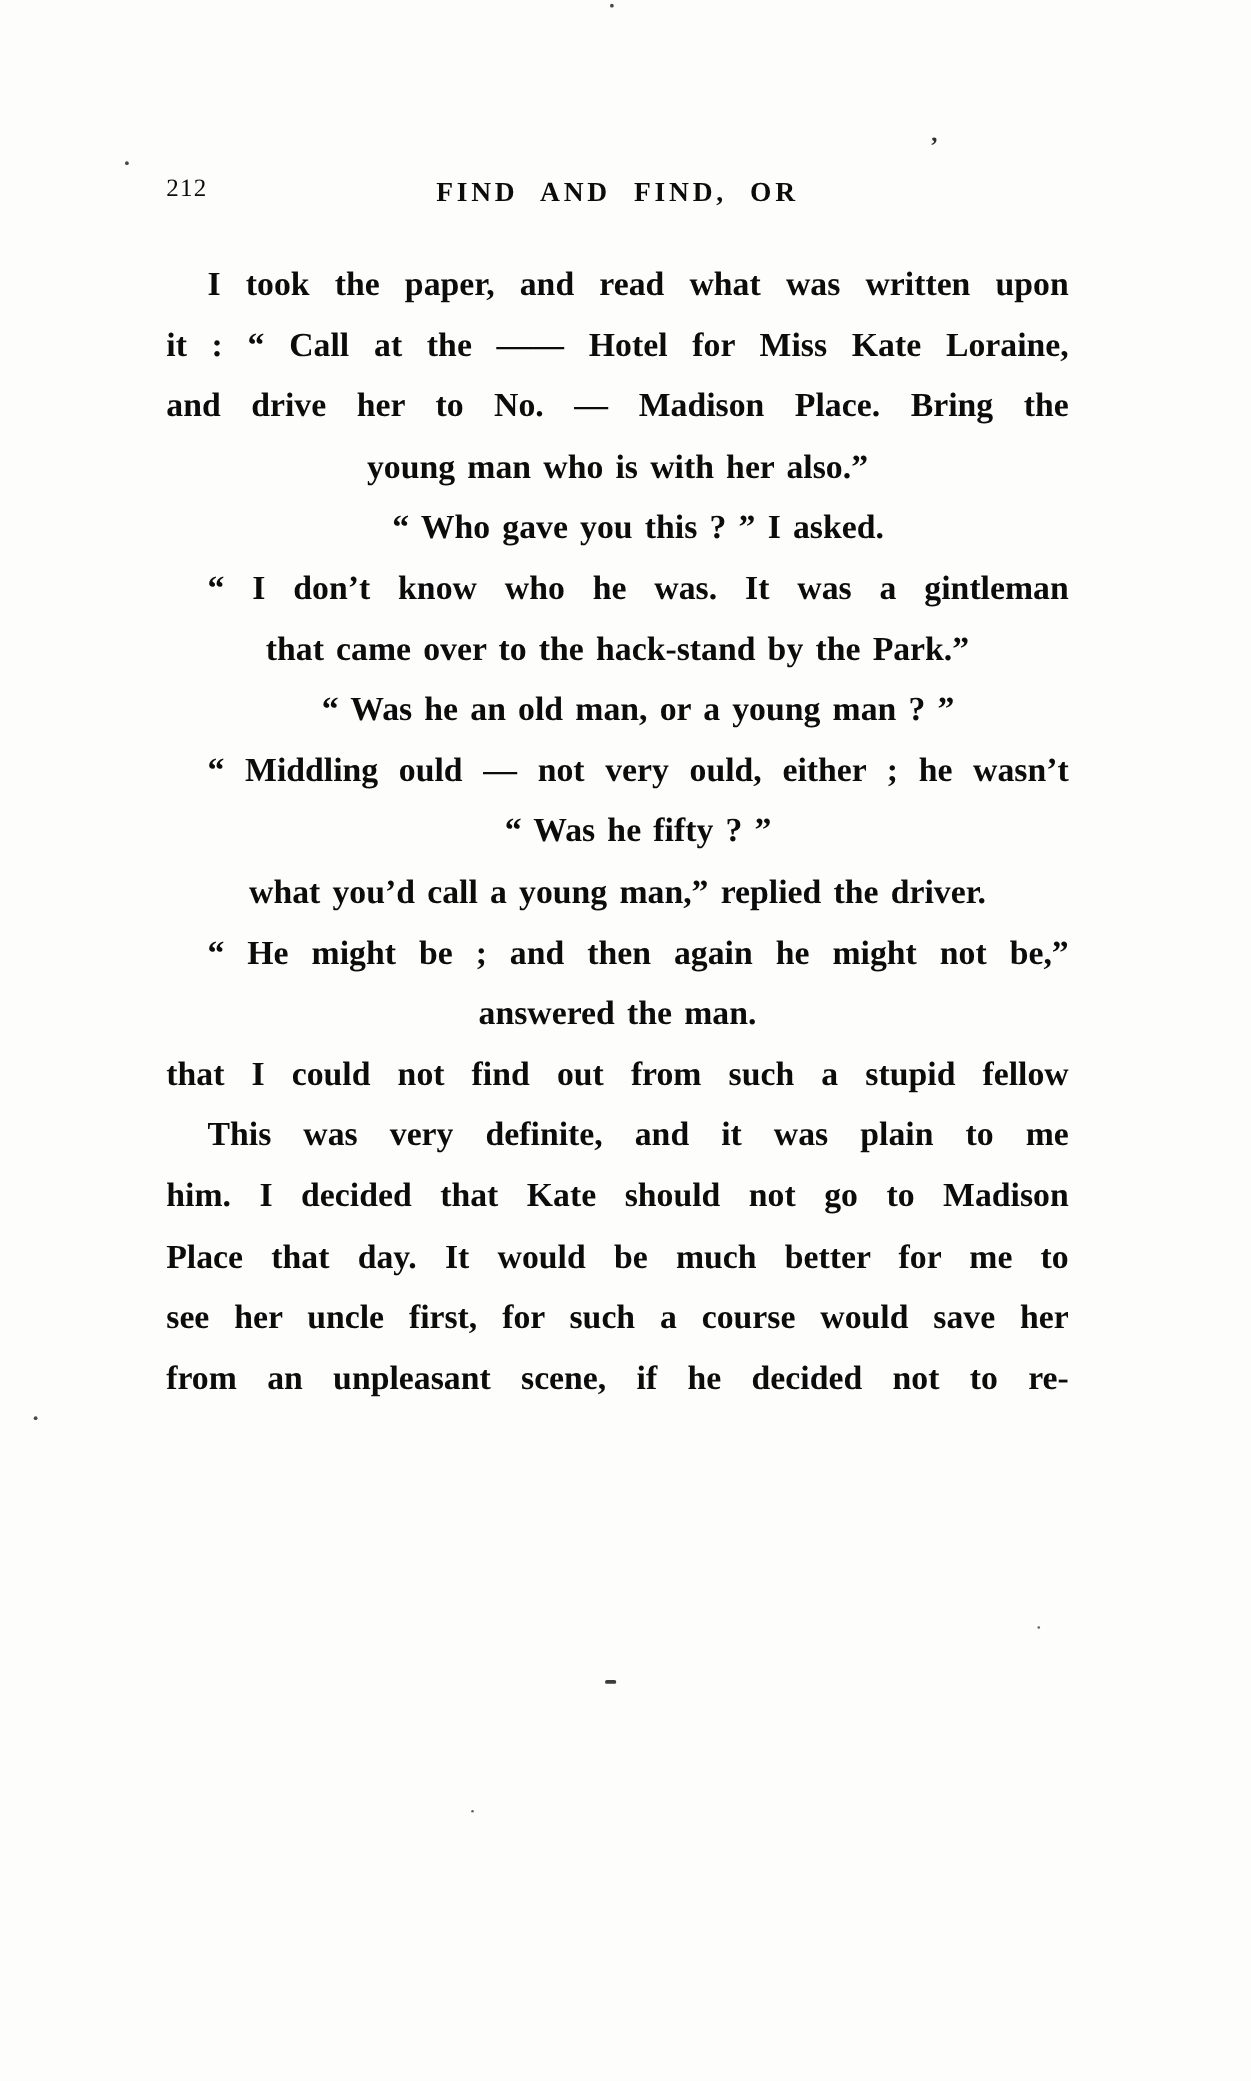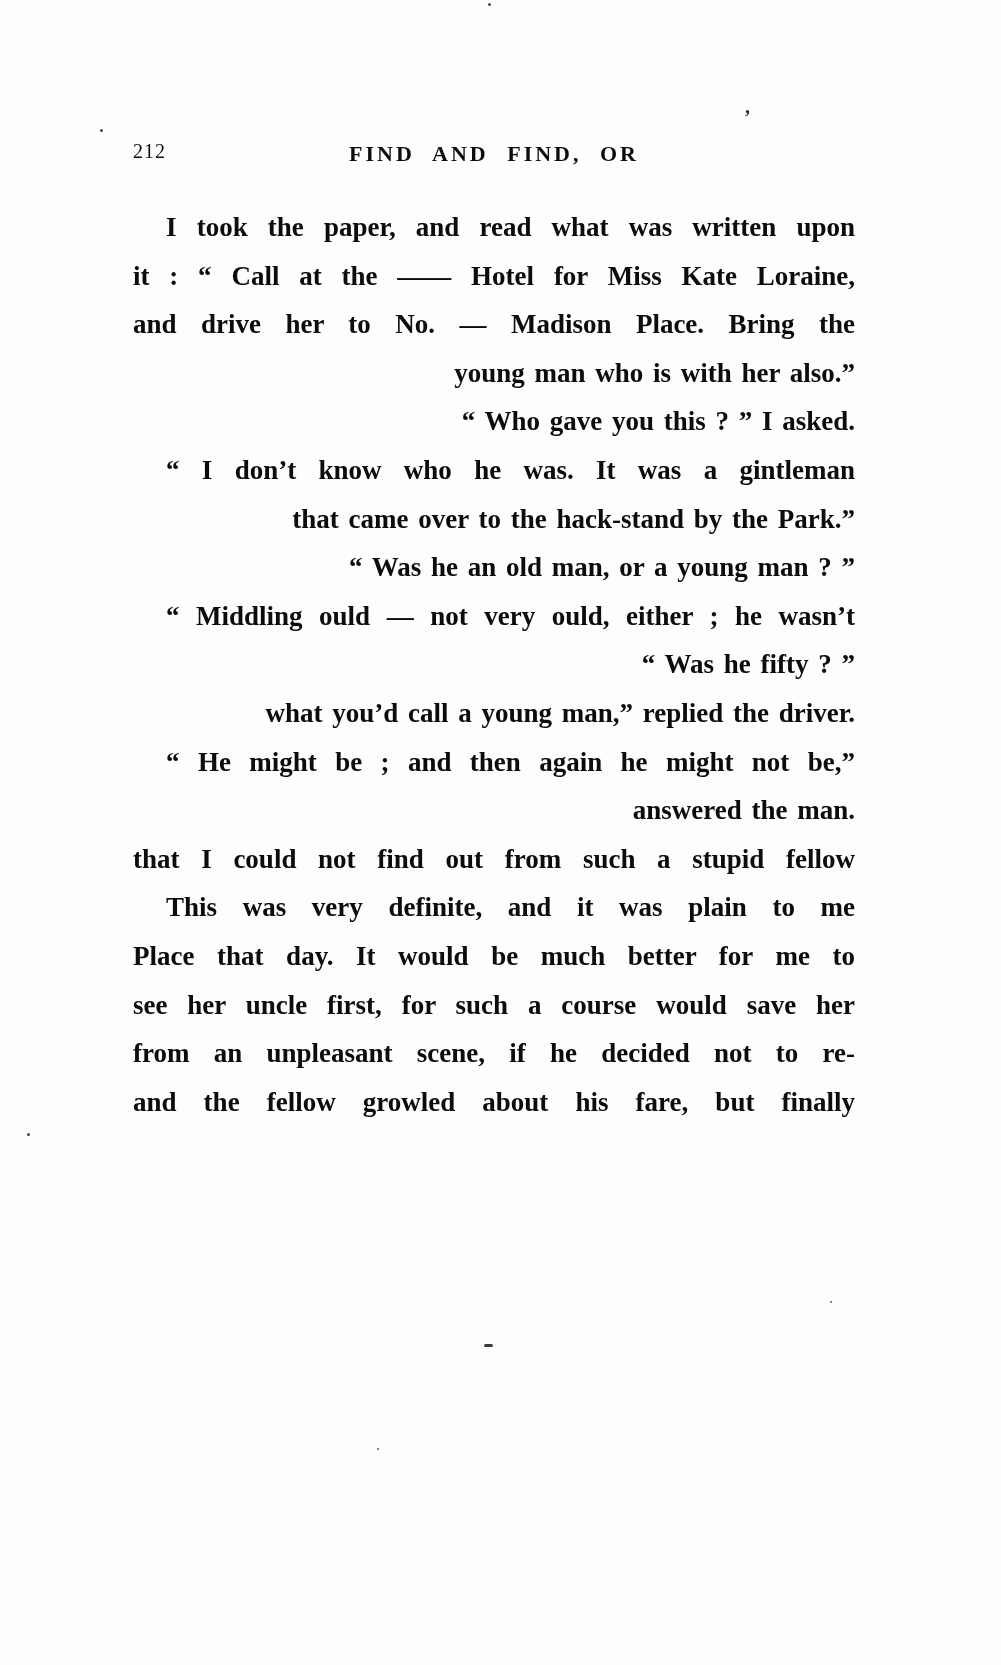--- a/index.html
+++ b/index.html
@@ -52,21 +52,21 @@
     left: 133px;
     width: 722px;
   }
   .line {
     height: 48.6px;
     line-height: 48.6px;
     font-size: 27px;
     font-weight: bold;
     word-spacing: 3px;
     white-space: normal;
-    text-align: right;
+    text-align: center;
   }
   .line.justify {
     text-align: justify;
     text-align-last: justify;
   }
   .line.indent {
     text-indent: 33px;
   }
   
   .speck {
@@ -107,24 +107,24 @@
     <div class="line indent justify">“ I don’t know who he was.  It was a gintleman</div>
     <div class="line">that came over to the hack-stand by the Park.”</div>
     <div class="line indent">“ Was he an old man, or a young man ? ”</div>
     <div class="line indent justify">“ Middling ould — not very ould, either ; he wasn’t</div>
     <div class="line indent">“ Was he fifty ? ”</div>
     <div class="line">what you’d call a young man,” replied the driver.</div>
     <div class="line indent justify">“ He might be ; and then again he might not be,”</div>
     <div class="line">answered the man.</div>
     <div class="line justify">that I could not find out from such a stupid fellow</div>
     <div class="line indent justify">This was very definite, and it was plain to me</div>
+    <div class="line justify">him.  I decided that Kate should not go to Madison</div>
     <div class="line justify">Place that day.  It would be much better for me to</div>
     <div class="line justify">see her uncle first, for such a course would save her</div>
     <div class="line justify">from an unpleasant scene, if he decided not to re-</div>
-    <div class="line justify">and the fellow growled about his fare, but finally</div>
   </div>
 
 <div class="speck sm" style="left:488px; top:3px;"></div>
 <div class="speck tick" style="left:744px; top:112px;">’</div>
 <div class="speck sm" style="left:100px; top:129px;"></div>
 <div class="speck sm" style="left:27px;  top:1133px;"></div>
 <div class="speck xs" style="left:830px; top:1301px;"></div>
 <div class="speck dash" style="left:484px; top:1344px;"></div>
 <div class="speck xs" style="left:377px; top:1448px;"></div>
 

